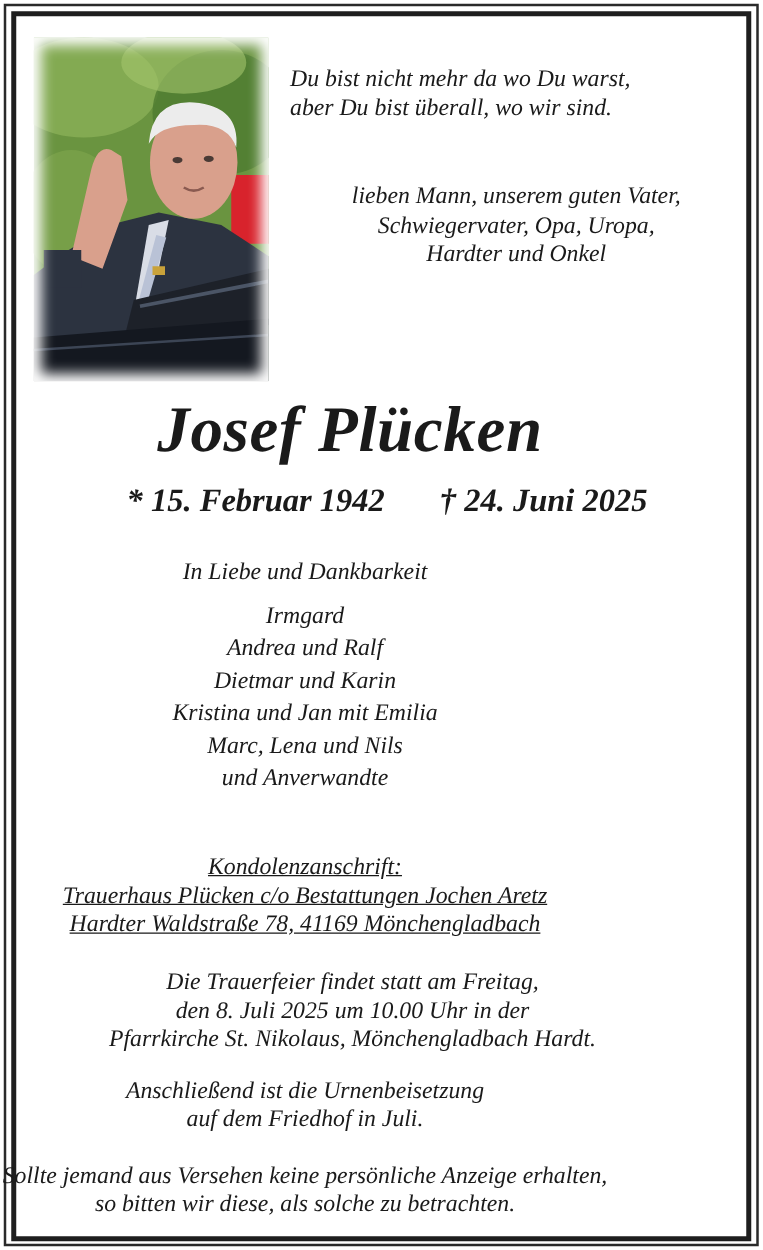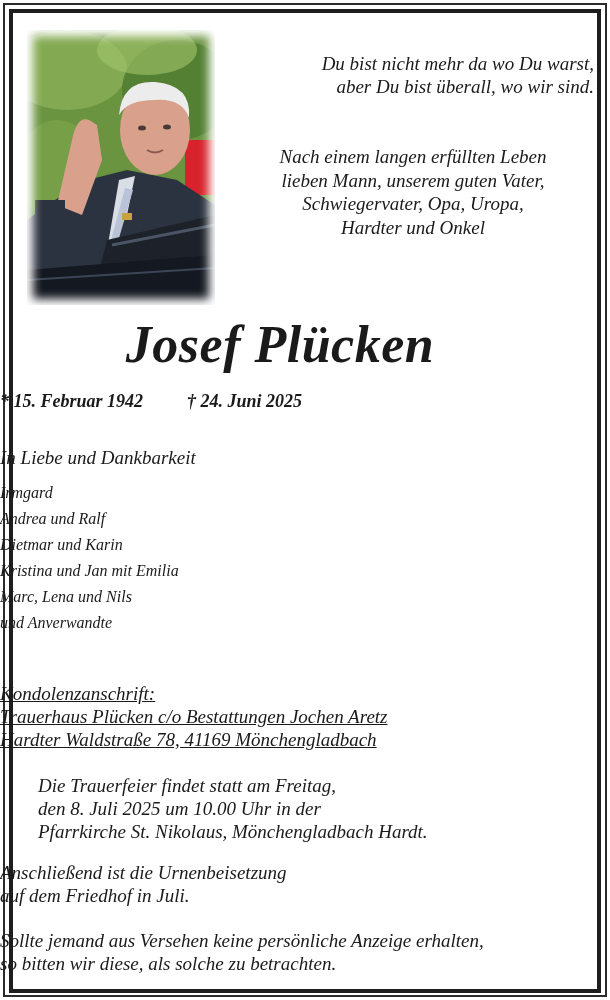--- a/index.html
+++ b/index.html
@@ -7,35 +7,35 @@
          font-family: "Liberation Serif", "DejaVu Serif", serif; color: #1a1a1a; }
   .outer-frame { position: absolute; left: 3px; top: 3px; width: 600px; height: 990px;
                  border: 2px solid #2a2a2a; background: #fff; }
   .inner-frame { position: absolute; left: 9px; top: 9px; width: 584px; height: 976px;
                  border: 4px solid #1e1e1e; background: #fff; }
   .photo { position: absolute; left: 27px; top: 30px; width: 188px; height: 275px;
            overflow: hidden; }
   .photo svg { display: block; }
   .photo .vignette { position: absolute; inset: 0;
            box-shadow: inset 0 0 10px 6px #ffffff; pointer-events: none; }
-  .quote { position: absolute; left: 232px; top: 52px; width: 362px; text-align: right;
+  .quote { position: absolute; left: 232px; top: 52px; width: 362px; text-align: left;
            font-style: italic; font-size: 19px; line-height: 23px; }
   .intro { position: absolute; left: 232px; top: 145px; width: 362px; text-align: center;
            font-style: italic; font-size: 19px; line-height: 23.5px; }
   .name { position: absolute; left: 0; top: 314px; width: 560px; text-align: center;
           font-style: italic; font-weight: bold; font-size: 52px; line-height: 62px;
           letter-spacing: 0.5px; }
-  .dates { position: absolute; left: 0; top: 385px; width: 518px; text-align: left;
-           font-style: italic; font-weight: bold; font-size: 18px; line-height: 32px; }
+  .dates { position: absolute; left: 0; top: 385px; width: 518px; text-align: right;
+           font-style: italic; font-weight: bold; font-size: 26px; line-height: 32px; }
   .dates span { display: inline-block; }
   .dates .gap { width: 44px; }
-  .block { position: absolute; left: 0; width: 488px; 
+  .block { position: absolute; left: 0; width: 488px; text-align: center;
            font-style: italic; font-size: 19px; }
   .b-dank { top: 446px; line-height: 24px; }
-  .b-family { top: 480px; line-height: 26px; font-size: 16px; }
+  .b-family { top: 480px; line-height: 26px; font-size: 19px; }
   .b-address { top: 682px; line-height: 23px; text-decoration: underline; }
   .b-ceremony { top: 774px; line-height: 23px; margin-left: 38px; }
   .b-burial { top: 861px; line-height: 23px; }
   .b-note { top: 929px; line-height: 23px; }
   .line { display: block; }
 </style>
 </head>
 <body>
 
 <div class="outer-frame"></div>
@@ -67,21 +67,20 @@
   </svg>
   <div class="vignette"></div>
 </div>
 
 <div class="quote">
   <span class="line">Du bist nicht mehr da wo Du warst,</span>
   <span class="line">aber Du bist überall, wo wir sind.</span>
 </div>
 
 <div class="intro">
-  <span class="line">Nach einem langen erfüllten Leben</span>
   <span class="line">lieben Mann, unserem guten Vater,</span>
   <span class="line">Schwiegervater, Opa, Uropa,</span>
   <span class="line">Hardter und Onkel</span>
 </div>
 
 <div class="name">Josef Plücken</div>
 
 <div class="dates">
   <span>* 15. Februar 1942</span><span class="gap"></span><span>† 24. Juni 2025</span>
 </div>

